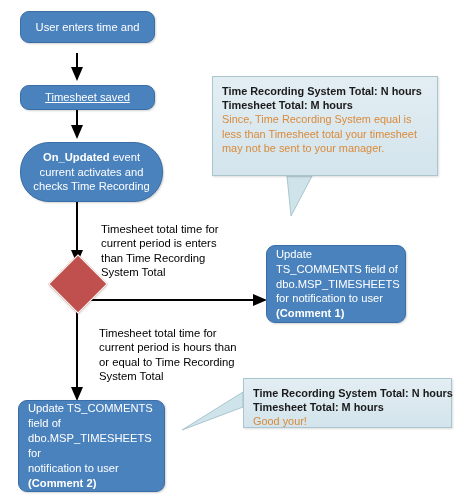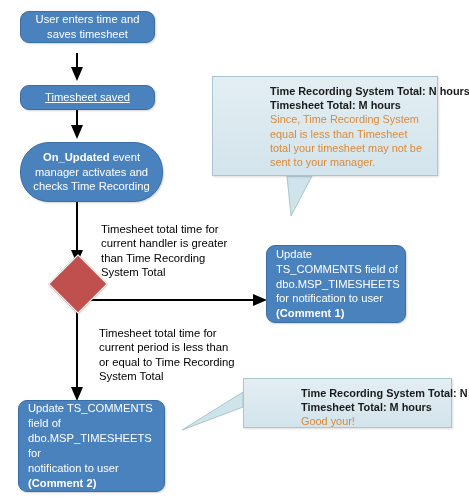--- a/index.html
+++ b/index.html
@@ -75,21 +75,20 @@
     background: linear-gradient(180deg, #e3eef3 0%, #d3e4ec 100%);
     border: 1px solid #a9c6cf;
     padding: 7px 9px 6px 9px;
     box-shadow: 1px 1px 2px rgba(0,0,0,0.14);
   }
   .callout .line {
     font-size: 10.9px;
     line-height: 1.30;
     color: #1a1a1a;
     white-space: nowrap;
-    margin-left: 48px;
   }
   .callout .line.bold { font-weight: bold; }
   .callout .line.note {
     color: #d98a3a;
     font-weight: normal;
     white-space: normal;
   }
   .callout .line .b { font-weight: bold; }
 </style>
 </head>
@@ -115,51 +114,50 @@
     <line x1="77" y1="304" x2="77" y2="399" stroke="#000000" stroke-width="2" marker-end="url(#arrowhead)"></line>
 
     <polygon points="287,176 312,176 291,216" fill="#cfe3ea" stroke="#a9c6cf" stroke-width="1"></polygon>
 
     <polygon points="243,392 243,407 182,430" fill="#cfe3ea" stroke="#a9c6cf" stroke-width="1"></polygon>
   </svg>
 
   <div class="proc centered" style="left:20px; top:11px; width:135px; height:32px;">
     <div class="txt">
       <span>User enters time and</span><br>
-      <span>saves timesheet</span>
     </div>
   </div>
 
   <div class="proc centered" style="left:20px; top:85px; width:135px; height:25px;text-decoration:underline;">
     <div class="txt">
       <span>Timesheet saved</span>
     </div>
   </div>
 
   <div class="proc centered" style="left:20px; top:142px; width:143px; height:60px;border-radius:29px;">
     <div class="txt">
       <b>On_Updated</b>
       <span> event</span><br>
-      <span>manager activates and</span><br>
+      <span>current activates and</span><br>
       <span>checks Time Recording</span>
     </div>
   </div>
 
   <div class="diamond" style="left:57px; top:263px; width:40px; height:40px;"></div>
 
   <div class="edge-label" style="left:101px; top:222px; width:160px;">
     <span>Timesheet total time for</span><br>
-    <span>current handler is greater</span><br>
+    <span>current period is enters</span><br>
     <span>than Time Recording</span><br>
     <span>System Total</span>
   </div>
 
   <div class="edge-label" style="left:99px; top:326px; width:172px;">
     <span>Timesheet total time for</span><br>
-    <span>current period is less than</span><br>
+    <span>current period is hours than</span><br>
     <span>or equal to Time Recording</span><br>
     <span>System Total</span>
   </div>
 
   <div class="proc lefted" style="left:266px; top:245px; width:140px; height:78px;">
     <div class="txt">
       <span>Update</span><br>
       <span>TS_COMMENTS field of</span><br>
       <span>dbo.MSP_TIMESHEETS</span><br>
       <span>for notification to user</span><br>

